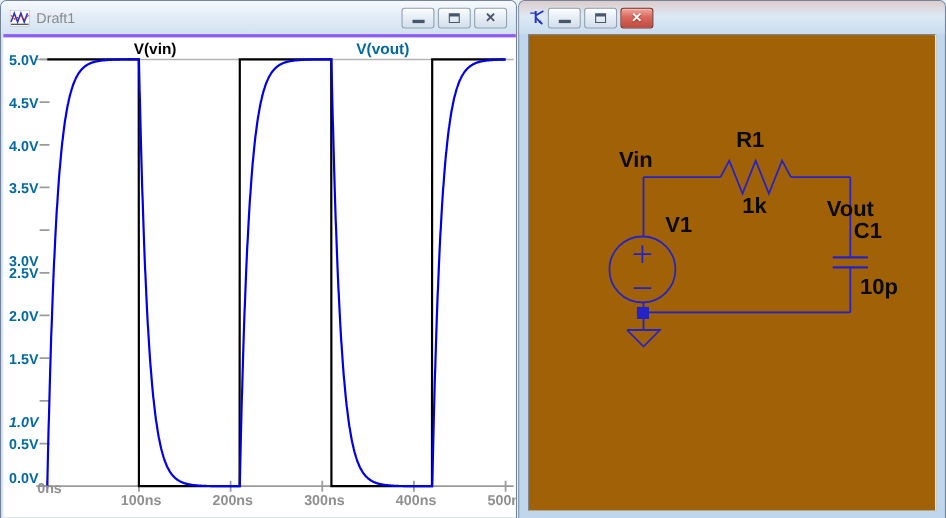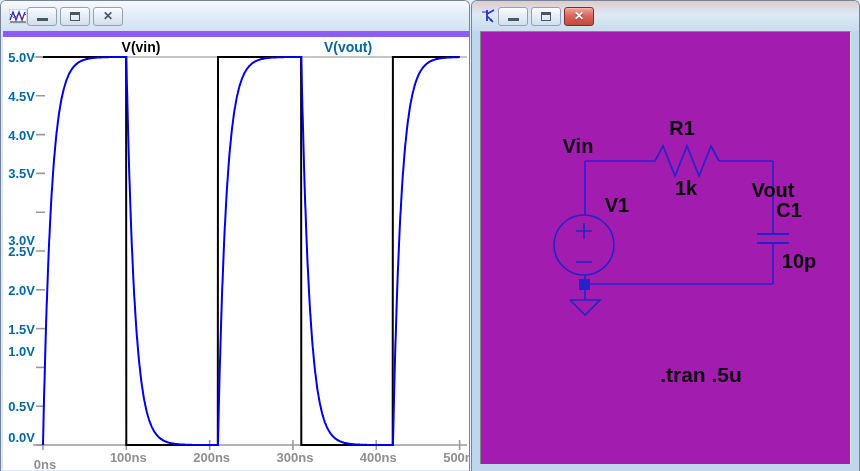--- a/index.html
+++ b/index.html
@@ -33,33 +33,33 @@
           border-color:#7e2d25; box-shadow:inset 0 1px 0 #f0b9b0; }
   .glyph-min { width:11px; height:3px; background:#47576b; margin-top:7px; }
   .glyph-restore { width:10px; height:9px; border:1px solid #47576b; border-top-width:3px;
           background:transparent; }
   .glyph-close { font-size:12px; font-weight:bold; color:#45556a; line-height:1; }
   .glyph-close::before { content:"\2715"; }
   .close-red .glyph-close { color:#fff; text-shadow:0 1px 1px #7e2d25; }
 
   
   .plot-client { position:absolute; left:2px; top:30px; width:466px; height:439px;
-                 background:#ffffff; border-top:6px solid #8b5cf6; overflow:hidden; }
+                 background:#ffffff; border-top:3px solid #8b5cf6; overflow:hidden; }
   .plot-client svg { position:absolute; left:0; top:0; }
   .legend-item { position:absolute; top:2px; font-size:14px; font-weight:bold; }
   .legend-vin  { left:103px; width:70px; text-align:center; color:#000000; }
   .legend-vout { left:310px; width:70px; text-align:center; color:#0369a1; }
   .ytick-label { position:absolute; left:0; width:32px; text-align:right;
                  font-size:13px; font-weight:bold; color:#0369a1; }
   .xtick-label { position:absolute; width:48px; text-align:center;
                  font-size:13px; font-weight:bold; color:#8f8f8f; }
 
   
   .schem-client { position:absolute; left:8px; top:30px; width:371px; height:433px;
-                  background:#a21caf; border:1px solid #7e8690;
+                  background:#a16207; border:1px solid #7e8690;
                   border-right-color:#dfe5ea; border-bottom:none; overflow:hidden; }
   .schem-client svg { position:absolute; left:0; top:0; }
   .slabel { position:absolute; font-weight:bold; color:#0a0a0a; white-space:nowrap;
             font-size:20px; line-height:1; }
   .slabel.centered { transform:translate(-50%,-50%); }
   .slabel.pulse-text { font-size:21px; letter-spacing:0; }
 </style>
 </head>
 <body>
 
@@ -68,20 +68,21 @@
   <section class="window win-left">
     <div class="titlebar">
       <span class="app-icon">
         <svg width="18" height="15" viewBox="0 0 18 15">
           <rect x="0" y="0" width="18" height="15" fill="#fbfbfb" stroke="#b8b8b8"></rect>
           <polyline points="1,11 4,3 7,11 10,3 13,11 16,3" fill="none" stroke="#2233cc" stroke-width="1.4"></polyline>
           <polyline points="1,5 5,9 9,5 13,9 17,5" fill="none" stroke="#cc2222" stroke-width="1" stroke-dasharray="2,1.5"></polyline>
           <line x1="1" y1="13" x2="17" y2="13" stroke="#222" stroke-width="1"></line>
         </svg>
       </span>
+      <span class="title inactive">Draft1</span>
       <span class="winbtns">
         <span class="wbtn">
             <span class="glyph-min"></span>
           </span>
         <span class="wbtn">
             <span class="glyph-restore"></span>
           </span>
         <span class="wbtn">
             <span class="glyph-close"></span>
           </span>
@@ -116,26 +117,26 @@
       <span class="legend-item legend-vout">V(vout)</span>
       <div id="y-ticks">
           <span class="ytick-label" style="top: 13px;">5.0V</span>
           <span class="ytick-label" style="top: 51.8px;">4.5V</span>
           <span class="ytick-label" style="top: 90.6px;">4.0V</span>
           <span class="ytick-label" style="top: 129.4px;">3.5V</span>
           <span class="ytick-label" style="top: 168.2px; margin-top: 28px;">3.0V</span>
           <span class="ytick-label" style="top: 207px;">2.5V</span>
           <span class="ytick-label" style="top: 245.8px;">2.0V</span>
           <span class="ytick-label" style="top: 284.6px;">1.5V</span>
-          <span class="ytick-label" style="top: 307px;">1.0V</span>
+          <span class="ytick-label" style="top: 342px; font-style: italic;">1.0V</span>
           <span class="ytick-label" style="top: 362.2px;">0.5V</span>
           <span class="ytick-label" style="top: 393px;">0.0V</span>
         </div>
       <div id="x-ticks">
-          <span class="xtick-label" style="left: 18px; top: 420px;">0ns</span>
+          <span class="xtick-label" style="left: 18px; top: 402px;">0ns</span>
           <span class="xtick-label" style="left: 101.32px; top: 413px;">100ns</span>
           <span class="xtick-label" style="left: 184.64px; top: 413px;">200ns</span>
           <span class="xtick-label" style="left: 267.96px; top: 413px; text-align: center;">300ns</span>
           <span class="xtick-label" style="left: 351.28px; top: 413px;">400ns</span>
           <span class="xtick-label" style="left: 434.6px; top: 413px;">500ns</span>
         </div>
     </div>
   </section>
 
   <section class="window win-right">
@@ -183,16 +184,15 @@
           <polyline points="89.0,268.0 119.0,268.0 104.0,283.0 89.0,268.0" fill="none" stroke="#2323c8" stroke-width="1.6"></polyline>
         </svg>
 
       <span class="slabel centered" style="left:97px;  top:114px;">Vin</span>
       <span class="slabel centered" style="left:201px; top:96px;">R1</span>
       <span class="slabel centered" style="left:292px; top:114px;margin-top:44px;">Vout</span>
       <span class="slabel centered" style="left:205px; top:156px;">1k</span>
       <span class="slabel centered" style="left:136px; top:173px;text-align:center;">V1</span>
       <span class="slabel centered" style="left:308px; top:178px;">C1</span>
       <span class="slabel centered" style="left:318px; top:229px;">10p</span>
-      <span class="slabel centered pulse-text" style="left:220px; top:342px;">.tran .5u</span>
     </div>
   </section>
 </div>
 
 </body></html>

